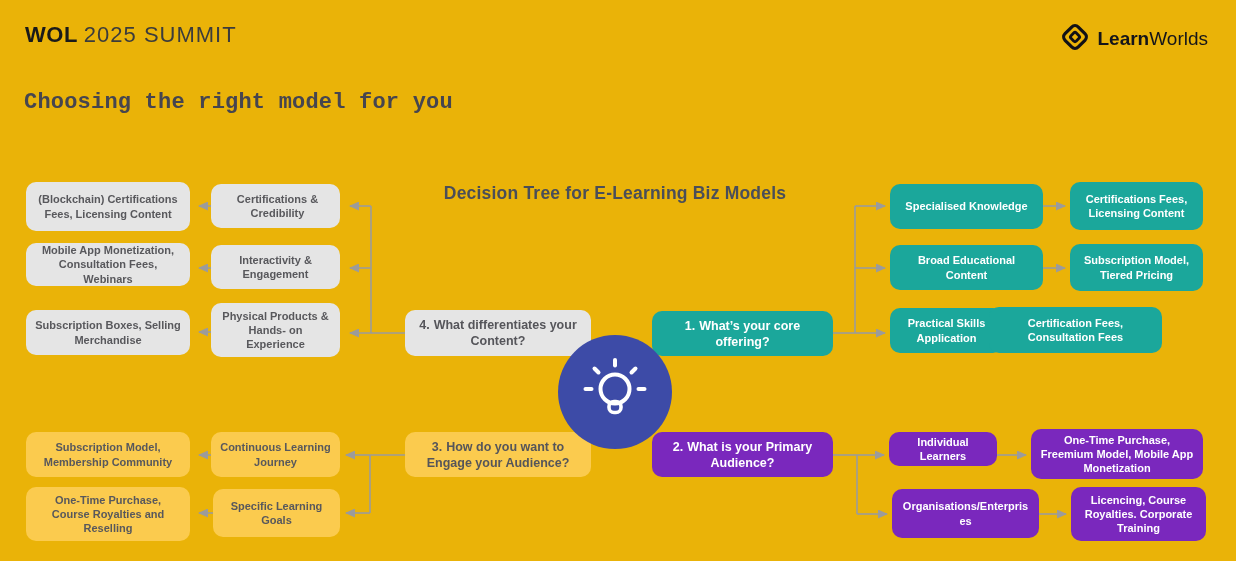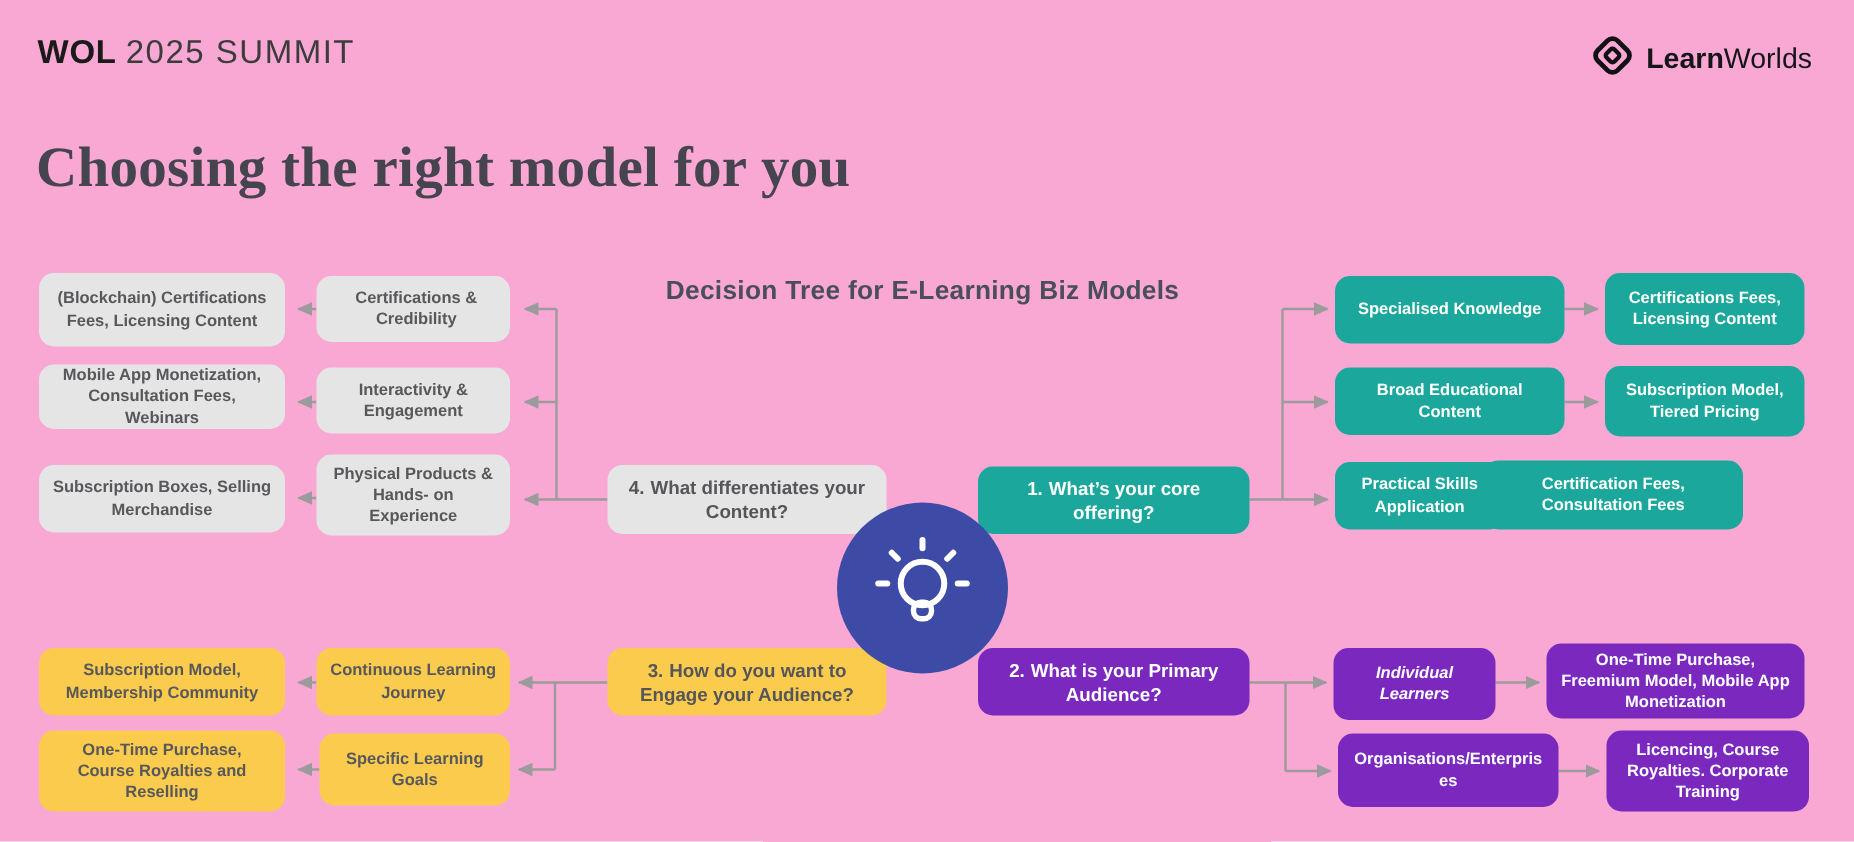--- a/index.html
+++ b/index.html
@@ -1,28 +1,28 @@
 <!DOCTYPE html>
 <html><head>
 <meta charset="utf-8">
 <style>
   * { box-sizing: border-box; margin: 0; padding: 0; }
   html,body { width:1236px; height:561px; background:#ffffff; overflow:hidden;
     font-family:"Liberation Sans", sans-serif; }
-  #stage { position:relative; width:1236px; height:561px; background:#f9a8d4; }
+  #stage { position:relative; width:1236px; height:561px; background:#eab308; }
 
   
   .brand-left { position:absolute; left:25px; top:22px; font-size:22px; color:#1a1a1a; white-space:nowrap; }
   .brand-left .b { font-weight:800; letter-spacing:0.5px; }
   .brand-left .t { font-weight:300; color:#3c3c3c; letter-spacing:1px; margin-left:6px; }
   .brand-right { position:absolute; right:28px; top:22px; display:flex; align-items:center; gap:7px; }
   .brand-right .txt { font-size:19px; color:#15151a; }
   .brand-right .txt .b { font-weight:700; }
-  .page-title { position:absolute; left:24px; top:90px; font-family:Liberation Serif, serif;
-    font-weight:700; font-size:38px; color:#46454f; letter-spacing:0.2px; }
+  .page-title { position:absolute; left:24px; top:90px; font-family:Liberation Mono, monospace;
+    font-weight:700; font-size:22px; color:#46454f; letter-spacing:0.2px; }
 
   
   .diagram-title { position:absolute; left:420px; top:183px; width:390px; text-align:center;
     font-size:17.5px; font-weight:700; color:#4a4e59; letter-spacing:0.2px; }
 
   svg.connectors { position:absolute; left:0; top:0; z-index:0; }
 
   .box { position:absolute; z-index:1; border-radius:10px; display:flex; align-items:center;
     justify-content:center; text-align:center; padding:4px 9px; font-size:11px; line-height:1.28;
     font-weight:600; }
@@ -128,21 +128,21 @@
     <span><span class="num">3.</span><span>How do you want to Engage your Audience?</span></span>
   </div>
   <div class="box yellow" style="left:211px; top:432px; width:129px; height:45px;">Continuous Learning Journey</div>
   <div class="box yellow" style="left:213px; top:489px; width:127px; height:48px;">Specific Learning Goals</div>
   <div class="box yellow" style="left:26px; top:432px; width:164px; height:45px;">Subscription Model, Membership Community</div>
   <div class="box yellow" style="left:26px; top:487px; width:164px; height:54px;">One-Time Purchase, Course Royalties and Reselling</div>
 
   <div class="box purple q" style="left:652px; top:432px; width:181px; height:45px;">
     <span><span class="num">2.</span><span>What is your Primary Audience?</span></span>
   </div>
-  <div class="box purple" style="left:889px; top:432px; width:108px; height:48px;font-style:italic;">Individual Learners</div>
+  <div class="box purple" style="left:889px; top:432px; width:108px; height:34px;">Individual Learners</div>
   <div class="box purple break-all" style="left:892px; top:489px; width:147px; height:49px;">Organisations/Enterprises</div>
   <div class="box purple" style="left:1031px; top:429px; width:172px; height:50px;">One-Time Purchase, Freemium Model, Mobile App Monetization</div>
   <div class="box purple" style="left:1071px; top:487px; width:135px; height:54px;">Licencing, Course Royalties. Corporate Training</div>
 
   <div class="hub">
     <span>
       <svg width="74" height="74" viewBox="-37 -37 74 74">
         <g stroke="#ffffff" fill="none" stroke-linecap="round">
           <circle cx="0" cy="-1" r="14.5" stroke-width="4"></circle>
           <rect x="-6" y="11.5" width="12" height="11" rx="5" stroke-width="3.6"></rect>

